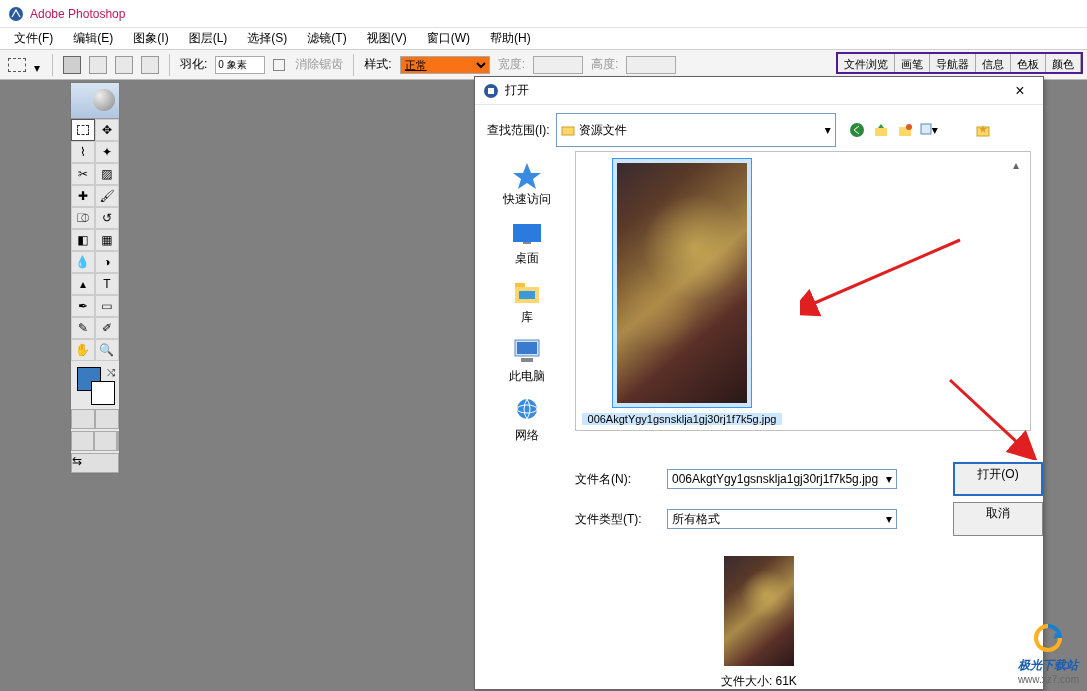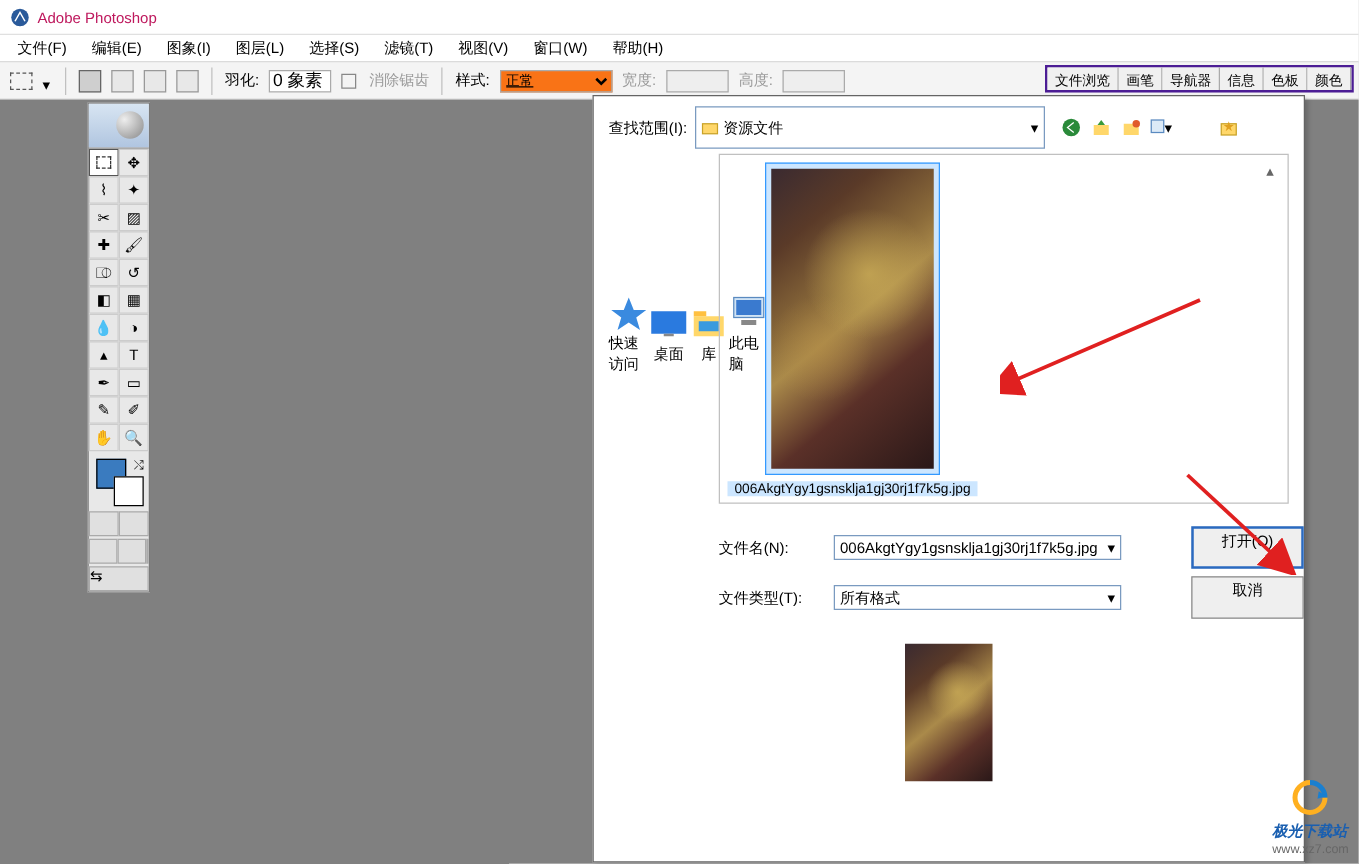--- a/index.html
+++ b/index.html
@@ -14,21 +14,21 @@
 .menubar { height: 22px; background: #fff; display: flex; align-items: center; padding: 0 6px; gap: 4px; border-bottom: 1px solid #d0d0d0; }
 .menubar .item { padding: 2px 8px; cursor: default; }
 
 
 .optbar { height: 30px; background: #f4f4f4; display: flex; align-items: center; padding: 0 8px; gap: 8px; border-bottom: 1px solid #b8b8b8; }
 .optbar .sep { width: 1px; height: 22px; background: #c0c0c0; margin: 0 2px; }
 .optbar .dash-rect { width: 18px; height: 14px; border: 1px dashed #555; display: inline-block; }
 .optbar .tiny-drop { width: 8px; height: 8px; }
 .optbar .mode-btn { width: 18px; height: 18px; border: 1px solid #999; background: #e8e8e8; display: inline-block; }
 .optbar .mode-btn.active { background: #cfcfcf; border-color: #666; }
-.optbar input[type=text] { width: 50px; height: 18px; font-size: 14px; padding: 0 2px; border: 1px solid #aaa; }
+.optbar input[type=text] { width: 50px; height: 18px; font-size: 10px; padding: 0 2px; border: 1px solid #aaa; }
 .optbar .chk { width: 12px; height: 12px; border: 1px solid #888; display: inline-block; margin-right: 2px; }
 .optbar select { height: 18px; font-size: 11px; border: 1px solid #aaa; background: #f97316; text-decoration: underline; }
 
 
 .paneltabs { position: absolute; right: 4px; top: 52px; height: 22px; background: #e8e8e8; border: 2px solid #4c1d95; display: flex; }
 .paneltabs .tab { padding: 3px 6px; border-right: 1px solid #aaa; font-size: 11px; background: #f0f0f0; }
 
 
 .workspace { position: absolute; left: 0; top: 80px; right: 0; bottom: 0; background: #808080; }
 
@@ -50,21 +50,21 @@
 .dialog { position: absolute; left: 474px; top: 76px; width: 570px; height: 614px; background: #fff; border: 1px solid #646464; box-shadow: 2px 2px 4px rgba(0,0,0,0.2); }
 .dlg-title { height: 28px; display: flex; align-items: center; padding: 0 8px; border-bottom: 1px solid #e8e8e8; }
 .dlg-title .icon { width: 16px; height: 16px; margin-right: 6px; }
 .dlg-close { margin-left: auto; font-size: 16px; width: 30px; text-align: center; }
 .dlg-body { padding: 8px 12px 0 12px; }
 .lookin-row { display: flex; align-items: center; gap: 6px; margin-bottom: 4px; }
 .lookin-row .combo { flex: 0 0 280px; height: 34px; border: 1px solid #7a9ac0; display: flex; align-items: center; padding: 0 4px; gap: 4px; }
 .nav-icons { display: flex; gap: 6px; margin-left: 6px; align-items: center; }
 .nav-icons .ic { width: 18px; height: 18px; display: flex; align-items: center; justify-content: center; }
 .main-row { display: flex; gap: 8px; }
-.places { width: 80px; display: flex; align-items: center; padding-top: 10px; }
+.places { width: 80px; display: flex; flex-direction: column; align-items: center; gap: 12px; padding-top: 10px; }
 .places .place { display: flex; flex-direction: column; align-items: center; gap: 2px; font-size: 11px; }
 .places .ico { width: 32px; height: 28px; }
 .file-area { flex: 1; border: 1px solid #c0c0c0; height: 280px; padding: 6px; display: flex; overflow: hidden; }
 .thumb-block { width: 200px; text-align: center; }
 .thumb-sel { border: 1px solid #3399ff; background: #cce6ff; padding: 4px; display: inline-block; }
 .thumb-img { width: 130px; height: 240px; background: linear-gradient(140deg, #3a2a30 0%, #5a3a28 20%, #8a6a3a 40%, #aa8a4a 50%, #5a3028 70%, #2a1818 100%); position: relative; }
 .thumb-img::before { content:""; position:absolute; inset:0; background: radial-gradient(circle at 60% 35%, rgba(210,180,90,0.7) 0%, transparent 30%), radial-gradient(circle at 30% 60%, rgba(180,140,70,0.5) 0%, transparent 25%); }
 .thumb-name { font-size: 11px; margin-top: 2px; background: #cce6ff; }
 .scroll-area { width: 16px; display:flex; flex-direction:column; align-items:center; color:#666; }
 .form-rows { margin: 18px 0 0 88px; display: grid; grid-template-columns: 70px 230px 12px 90px; gap: 6px 22px; align-items: center; }
@@ -182,20 +182,28 @@
         <div class="sq"></div>
         <div class="sq" style="width:0;flex:1"></div>
       </div>
     <div class="mini">
         <div class="sq" style="width:100%">⇆</div>
       </div>
   </div>
 </div>
 
 <div class="dialog">
+  <div class="dlg-title">
+    <svg class="icon" viewBox="0 0 16 16">
+        <circle cx="8" cy="8" r="7" fill="#2a5a9a"></circle>
+        <rect x="5" y="5" width="6" height="6" fill="#fff"></rect>
+      </svg>
+    <span>打开</span>
+    <span class="dlg-close">×</span>
+  </div>
   <div class="dlg-body">
     <div class="lookin-row">
       <span>查找范围(I):</span>
       <div class="combo">
         <svg width="14" height="14">
             <rect x="1" y="4" width="12" height="8" fill="#ffd76a" stroke="#c9a227"></rect>
           </svg>
         <span>资源文件</span>
         <span style="margin-left:auto">▾</span>
       </div>
@@ -296,20 +304,24 @@
       <div class="combo2">
         <span>所有格式</span>
         <span>▾</span>
       </div>
       <span></span>
       <div class="btn">取消</div>
     </div>
 
     <div class="preview-area">
       <div class="preview-img"></div>
+      <div class="filesize">
+        <span>文件大小:</span>
+        <span>61K</span>
+      </div>
     </div>
   </div>
 </div>
 
 <svg class="arrow" style="left:800px; top:230px;" width="170" height="90">
   <defs>
       <marker id="ah1" markerWidth="10" markerHeight="10" refX="2" refY="5" orient="auto">
         <path d="M0 0 L10 5 L0 10 Z" fill="#e02020"></path>
       </marker>
     </defs>

